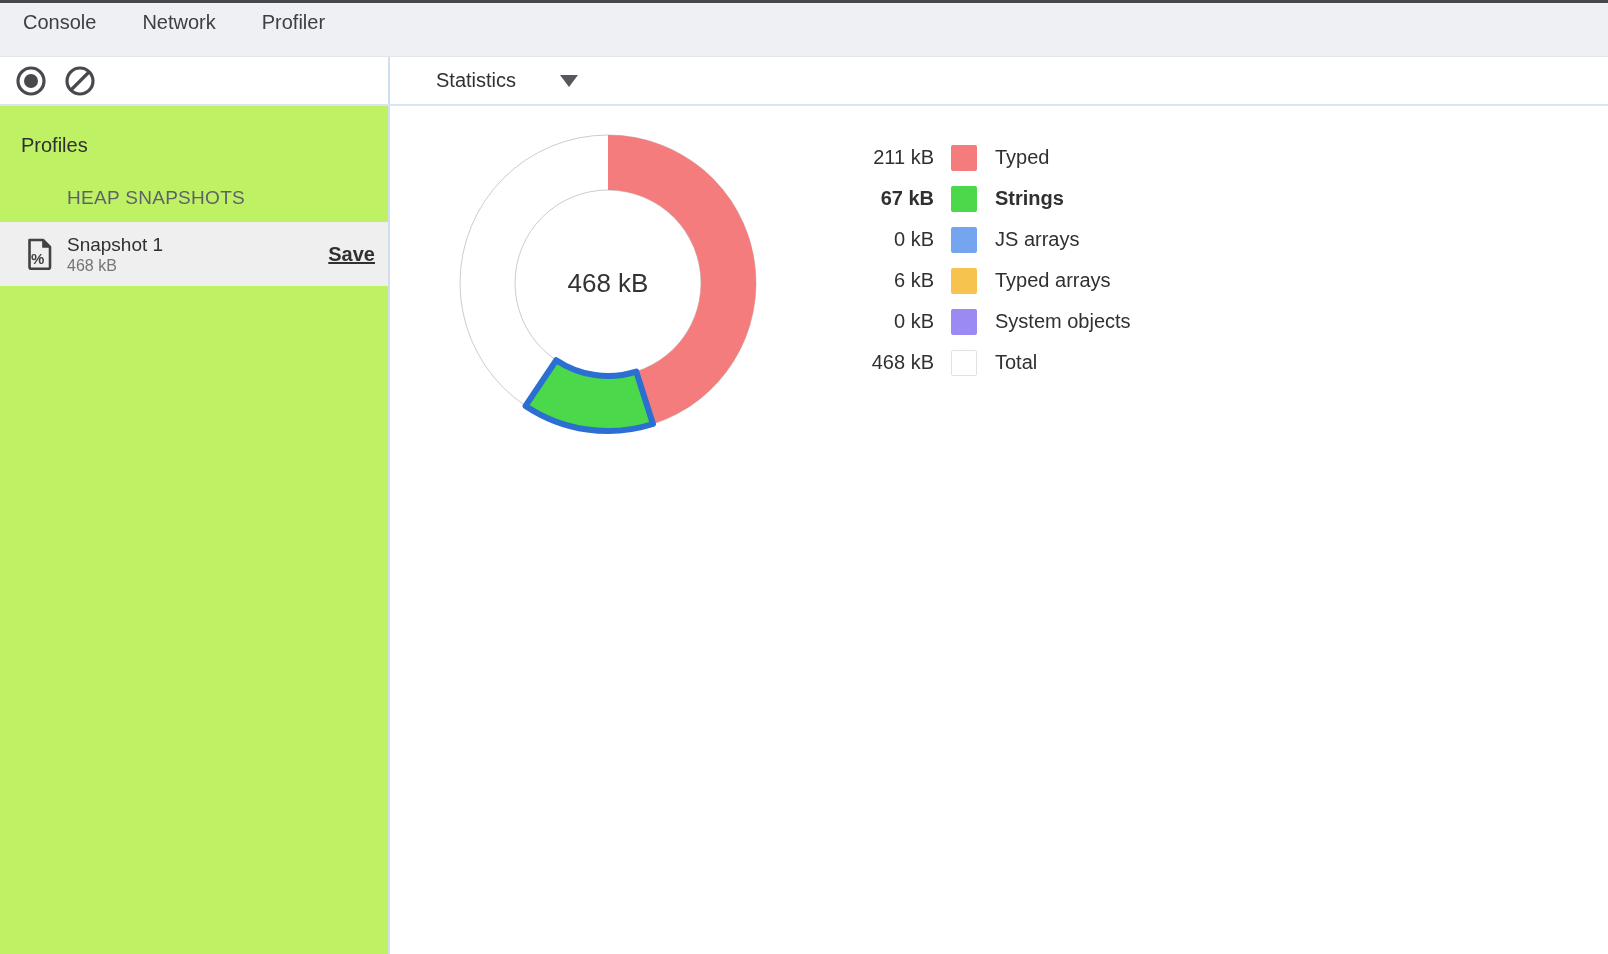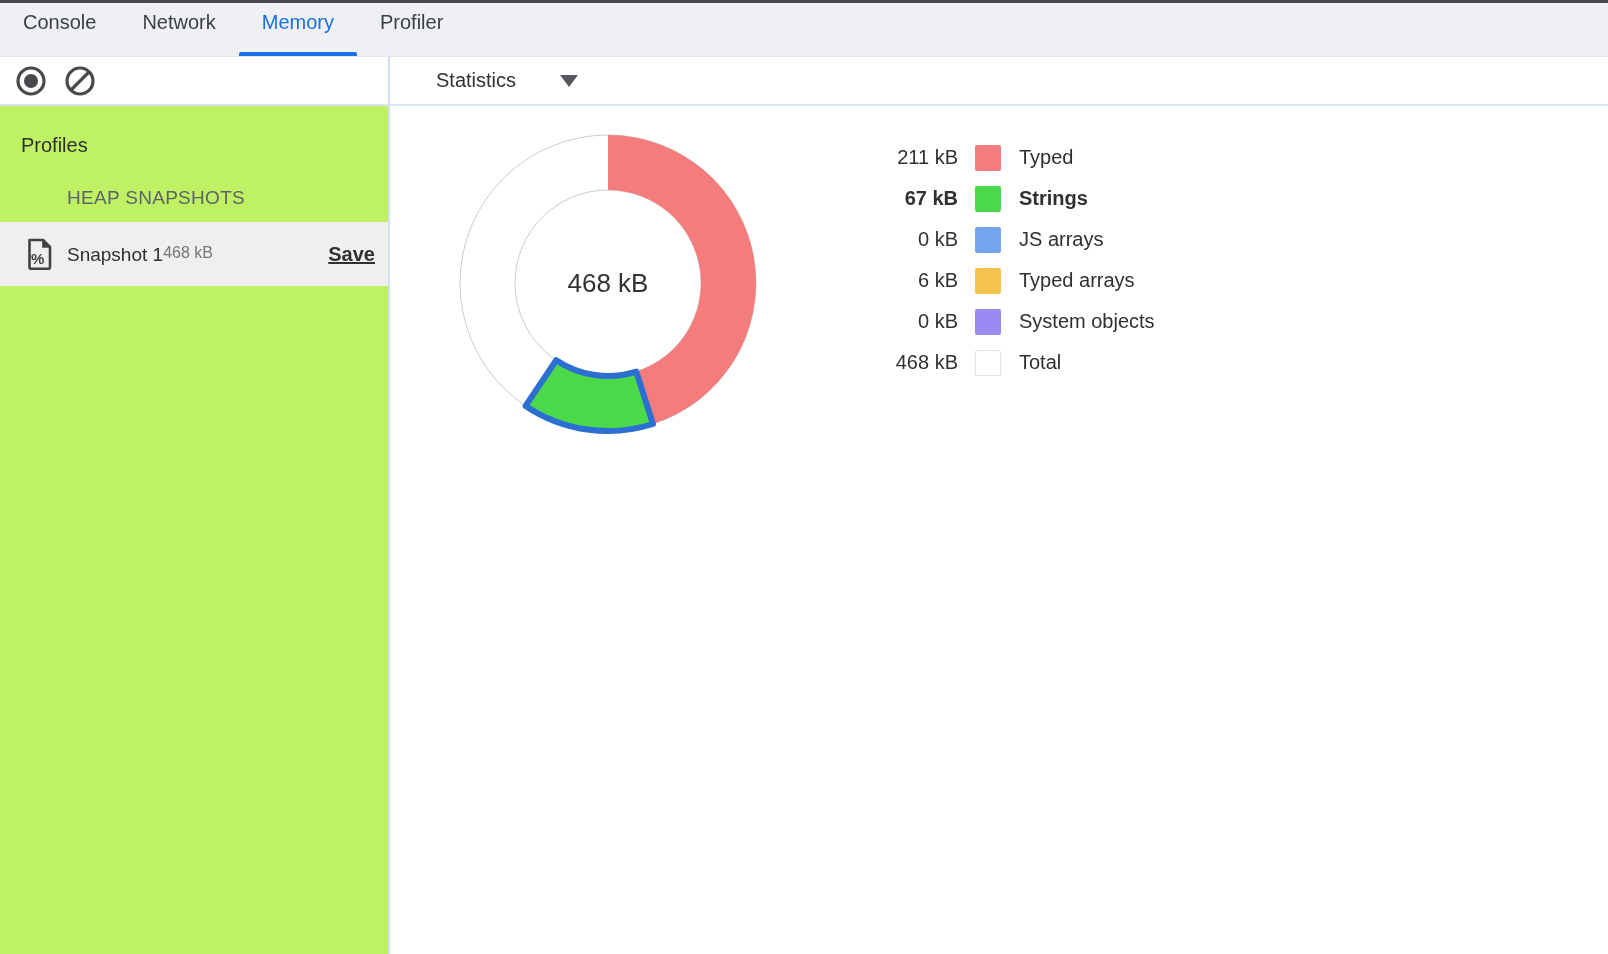--- a/index.html
+++ b/index.html
@@ -36,35 +36,35 @@
   
   .content { flex:1; display:flex; min-height:0; }
   .sidebar { width:390px; flex:0 0 auto; border-right:2px solid #cfdfef;
     background:#bef264; position:relative; }
   .profiles-heading { font-size:20px; color:#303030; padding:28px 0 0 21px; }
   .heap-heading { font-size:19px; color:#5f6368; letter-spacing:.3px;
     padding:30px 0 0 19px;margin-left:48px; }
   .snapshot-item { margin-top:13px; height:64px; background:#efefef;
     display:flex; align-items:center; padding:0 13px 0 26px; cursor:pointer; }
   .snapshot-icon { flex:0 0 auto; margin-right:14px; display:flex; }
-  .snapshot-text { display:flex; flex-direction:row; justify-content:center; }
+  .snapshot-text { display:flex; flex-direction:column; justify-content:center; }
   .snapshot-title { font-size:19px; color:#303030; line-height:23px; }
   .snapshot-size { font-size:16px; color:#757575; line-height:19px; }
   .snapshot-save { margin-left:auto; font-size:20px; color:#303030;
     text-decoration:underline; cursor:pointer;font-weight:bold; }
 
   
   .main { flex:1; position:relative; background:#fff; }
   .donut-wrap { position:absolute; left:63px; top:22px; width:310px; height:310px; }
   .donut-center-label { position:absolute; left:0; top:0; width:310px; height:310px;
     display:flex; align-items:center; justify-content:center;
     font-size:26px; color:#333; pointer-events:none; }
 
   
-  .legend { position:absolute; left:472px; top:31px; }
+  .legend { position:absolute; left:448px; top:31px; }
   .legend-row { display:flex; align-items:center; height:41px; cursor:pointer; }
   .legend-value { width:96px; text-align:right; font-size:20px; color:#303030; }
   .legend-swatch { width:26px; height:26px; margin-left:17px; border-radius:2px;
     flex:0 0 auto; }
   .legend-swatch.total { border:1px solid #e2e2e2; }
   .legend-label { margin-left:18px; font-size:20px; color:#303030; white-space:nowrap; }
   .legend-row.selected .legend-value,
   .legend-row.selected .legend-label { font-weight:bold; }
 </style>
 </head>
@@ -79,24 +79,20 @@
       <span class="tab-label">Console</span>
 
     </div>
 
 
     <div class="tab">
       <span class="tab-label">Network</span>
 
     </div>
 
-    <div class="tab active">
-      <span class="tab-label">Memory</span>
-      <span class="tab-underline"></span>
-    </div>
 
     <div class="tab">
       <span class="tab-label">Profiler</span>
 
     </div>
   </div>
 
   <div class="toolbar">
     <div class="toolbar-left">
       <div class="icon-btn">

